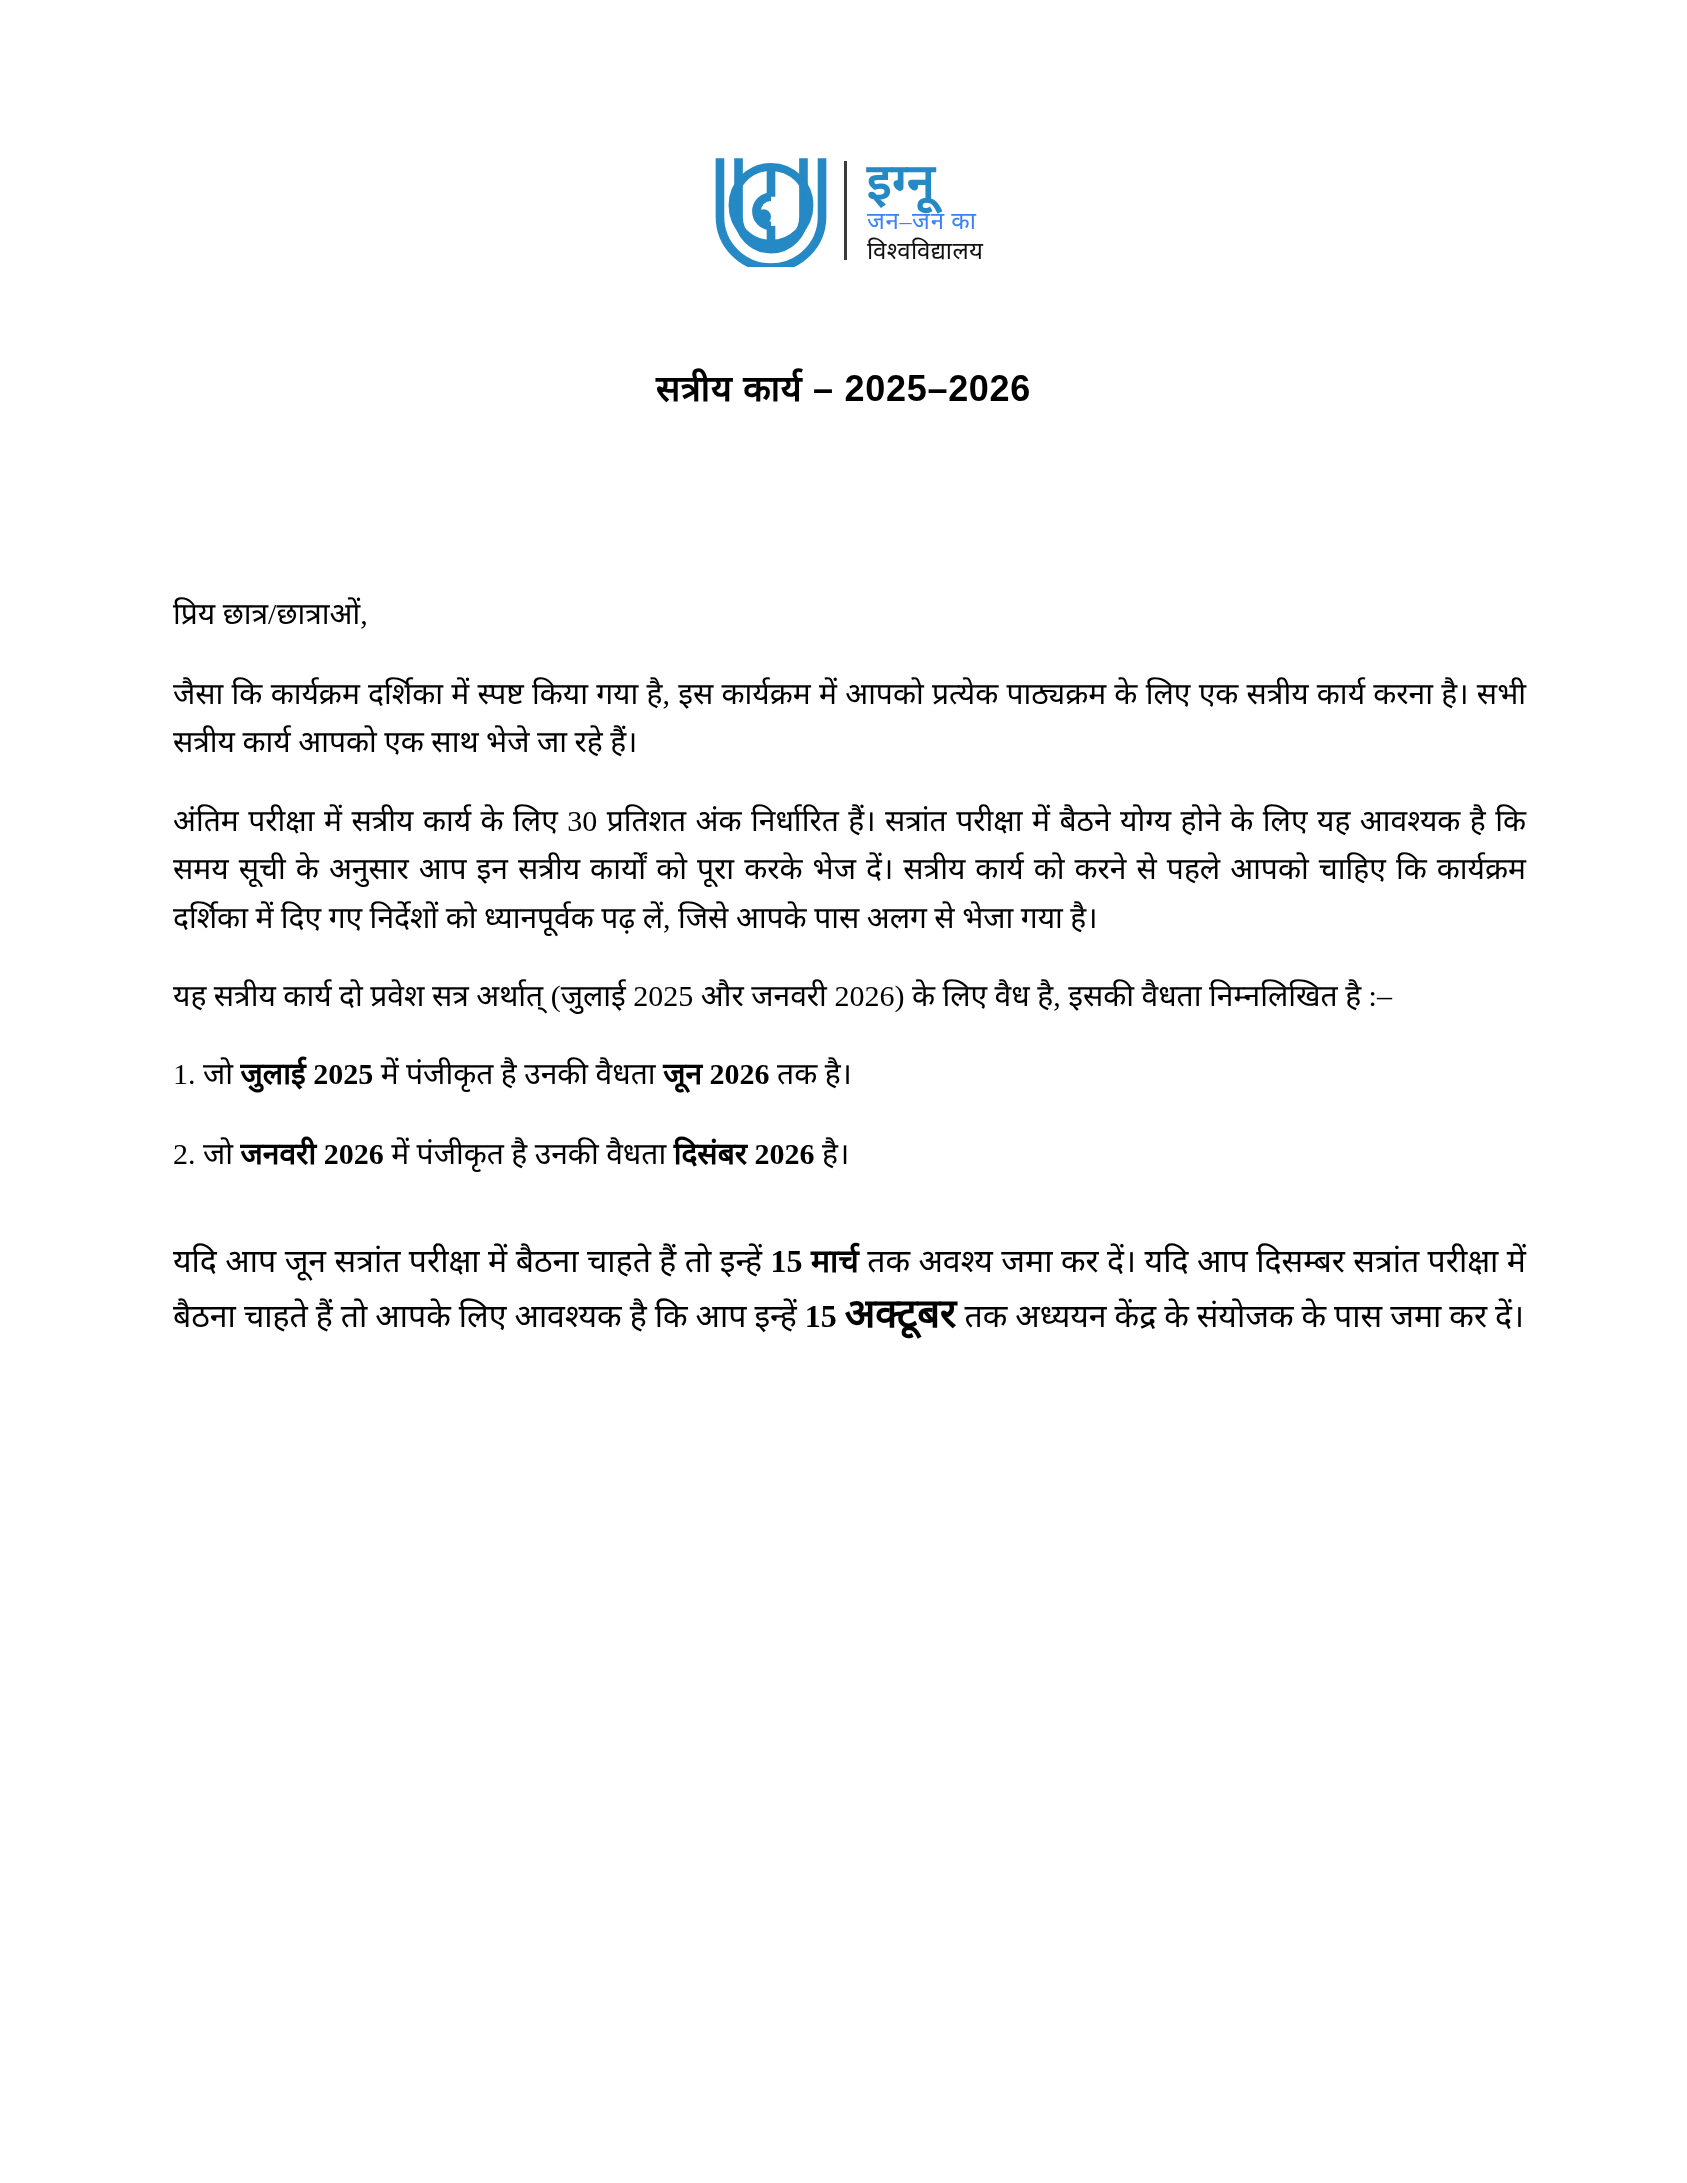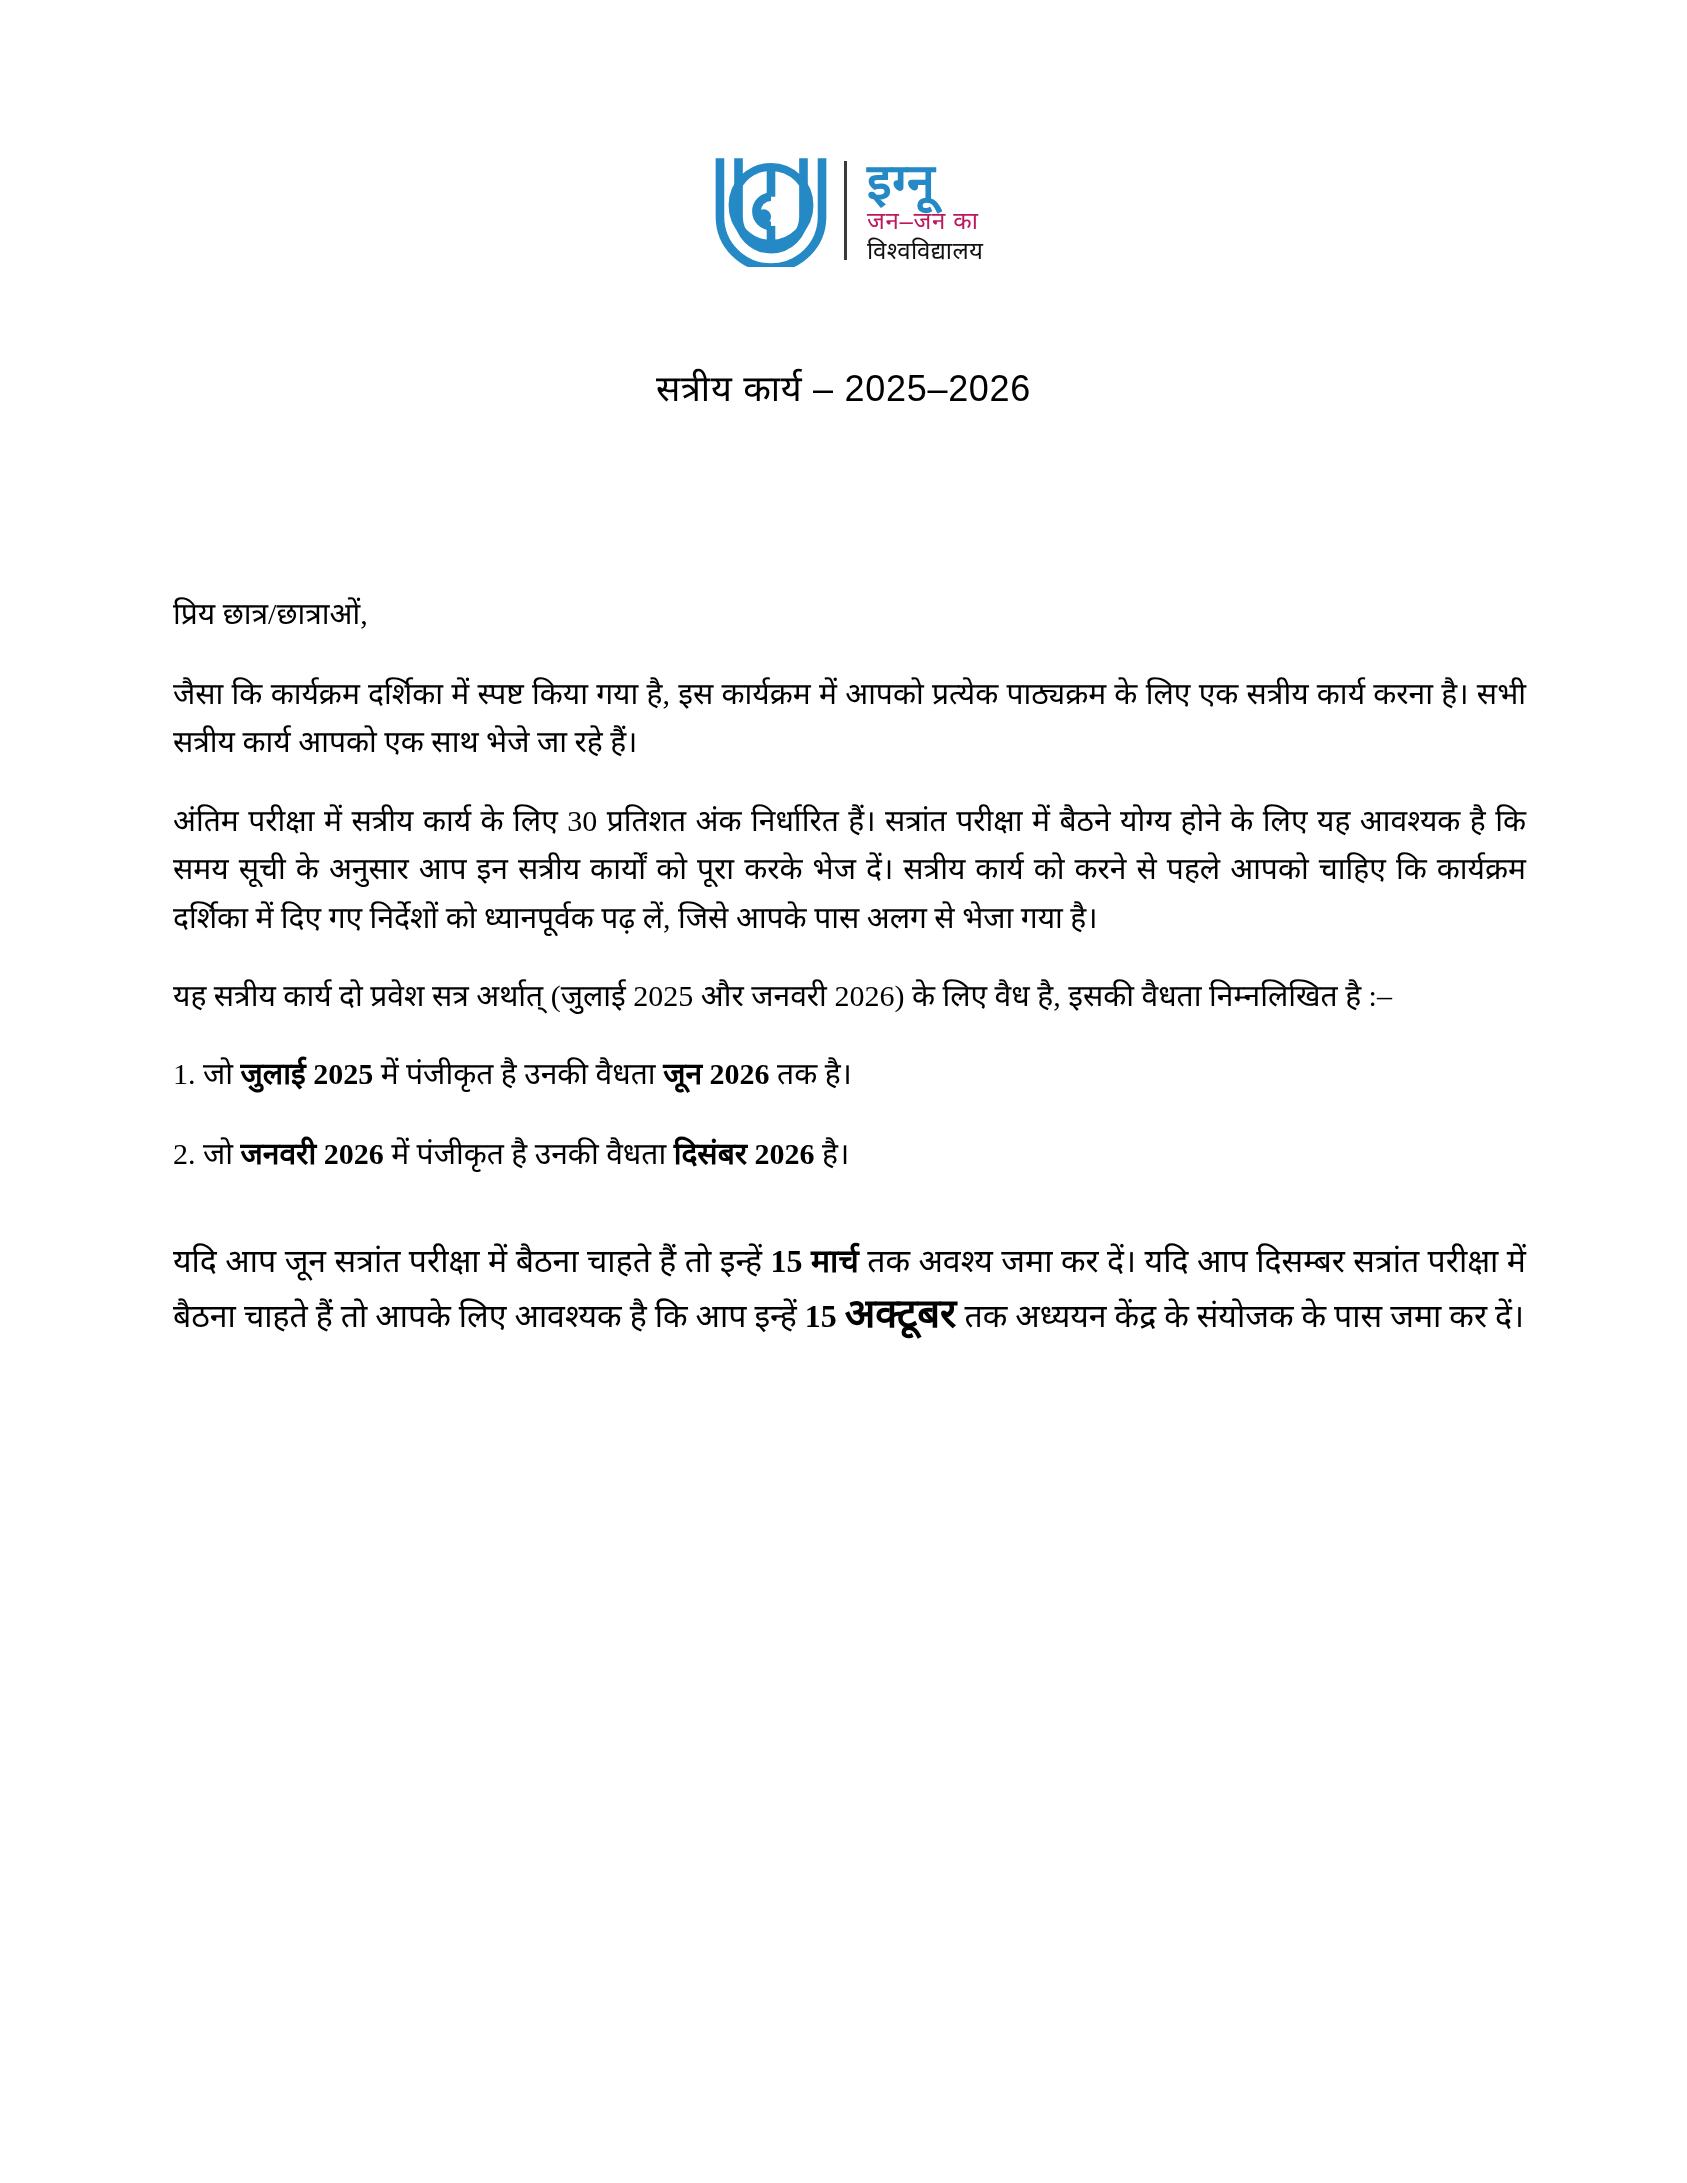--- a/index.html
+++ b/index.html
@@ -58,45 +58,45 @@
   }
   .logo-ignou {
     font-family: "Liberation Serif", "DejaVu Serif", serif;
     font-size: 50px;
     font-weight: 700;
     color: #2489c4;
     letter-spacing: 0.7px;
     margin-bottom: 2.6px;
   }
   .logo-tag1 {
-    font-family: Liberation Sans, sans-serif;
+    font-family: Liberation Serif, serif;
     font-size: 24px;
     font-weight: 400;
-    color: #be185d;
+    color: #3b82f6;
     letter-spacing: 0.7px;
     margin-bottom: 6px;
   }
   .logo-tag2 {
     font-family: "Liberation Serif", "DejaVu Serif", serif;
     font-size: 24px;
     font-weight: 400;
     color: #111111;
     letter-spacing: 0.3px;
   }
 
   
   .doc-title {
     position: absolute;
     top: 363px;
     left: 0;
     width: 1687px;
     text-align: center;
     font-family: "Liberation Sans", "DejaVu Sans", sans-serif;
     font-size: 36px;
-    font-weight: 400;
+    font-weight: 700;
     letter-spacing: 0.7px;
     color: #000000;
   }
 
   
   .body-area {
     position: absolute;
     top: 595px;
     left: 173px;
     width: 1353px;

